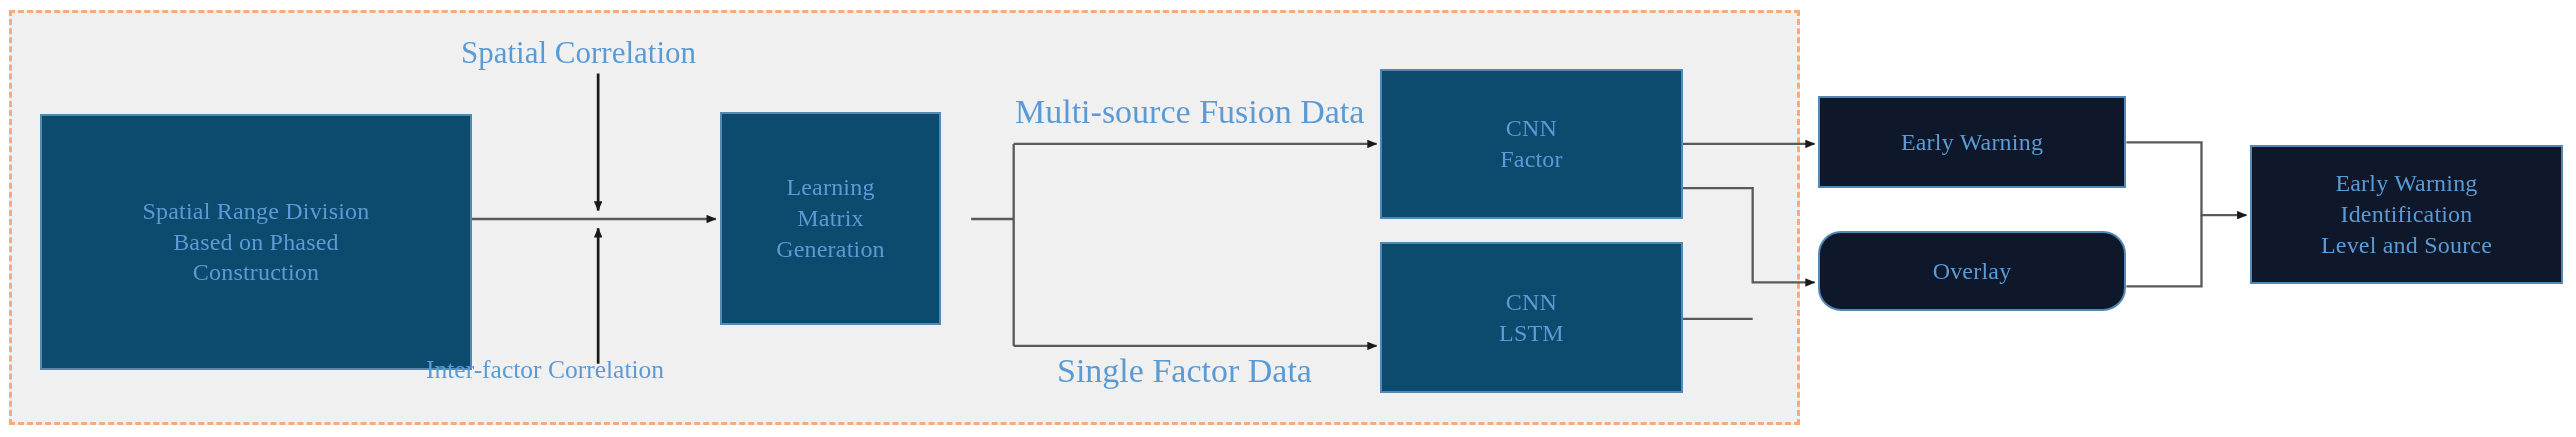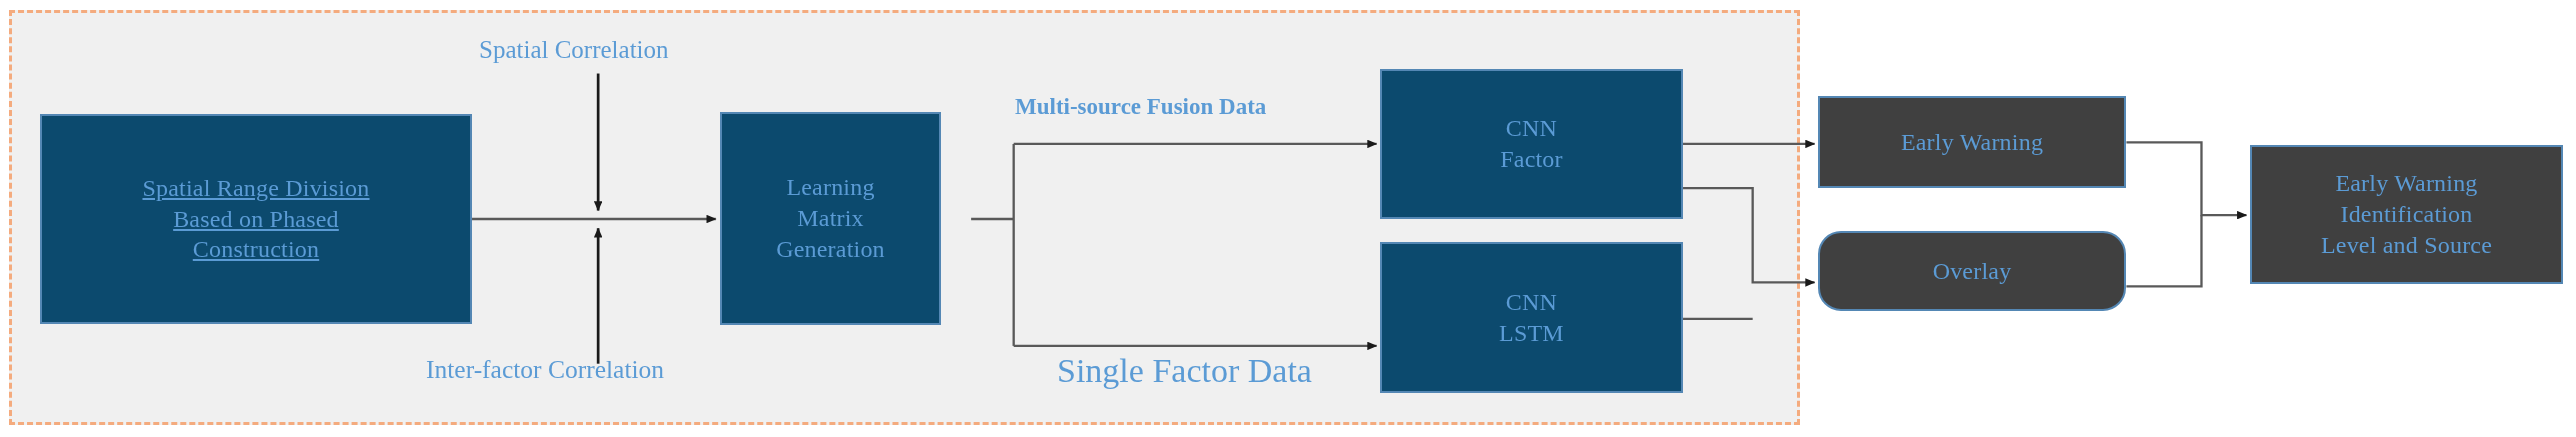--- a/index.html
+++ b/index.html
@@ -25,21 +25,21 @@
     box-sizing:border-box;
     display:flex;
     align-items:center;
     justify-content:center;
     text-align:center;
     color:#5b9bd5;
     line-height:1.28;
     letter-spacing:0.2px;
   }
   .node.inside{background:#0c4a6e;}
-  .node.outside{background:#404040;}
+  .node.outside{background:#0f172a;}
   .label{
     position:absolute;
     color:#5b9bd5;
     white-space:nowrap;
     line-height:1;
   }
   svg.wires{
     position:absolute;
     left:0;top:0;
     width:2576px;height:438px;
@@ -73,21 +73,21 @@
 
     <path d="M2175,186 L2345,186" stroke="#595959" stroke-width="3" fill="none" marker-end="url(#ah)"></path>
 
     <path d="M2175,243 L2265,243 L2265,365 L2345,365" stroke="#595959" stroke-width="3" fill="none" marker-end="url(#ah)"></path>
     <path d="M2175,412 L2265,412" stroke="#595959" stroke-width="3" fill="none"></path>
 
     <path d="M2748,184 L2845,184 L2845,278 L2903,278" stroke="#595959" stroke-width="3" fill="none" marker-end="url(#ah)"></path>
     <path d="M2748,370 L2845,370 L2845,278" stroke="#595959" stroke-width="3" fill="none"></path>
   </svg>
 
-  <div class="node inside" style="left:40px;top:114px;width:432px;height:210px;font-size:24px;text-decoration:underline;">
+  <div class="node inside" style="left:40px;top:114px;width:432px;height:256px;font-size:24px;">
     <div>
       <div>Spatial Range Division</div>
       <div>Based on Phased</div>
       <div>Construction</div>
     </div>
   </div>
 
   <div class="node inside" style="left:720px;top:112px;width:221px;height:213px;font-size:24px;">
     <div>
       <div>Learning</div>
@@ -123,22 +123,22 @@
   </div>
 
   <div class="node outside" style="left:2250px;top:145px;width:313px;height:139px;font-size:24px;">
     <div>
       <div>Early Warning</div>
       <div>Identification</div>
       <div>Level and Source</div>
     </div>
   </div>
 
-  <div class="label" style="left:479px;top:37px;font-size:25px;text-align:center;">Spatial Correlation</div>
+  <div class="label" style="left:461px;top:37px;font-size:31px;text-align:center;">Spatial Correlation</div>
 
   <div class="label" style="left:426px;top:357px;font-size:25.5px;font-family:Liberation Serif, serif;">Inter-factor Correlation</div>
 
-  <div class="label" style="left:1015px;top:95px;font-size:23px;font-weight:bold;">Multi-source Fusion Data</div>
+  <div class="label" style="left:1015px;top:95px;font-size:34px;">Multi-source Fusion Data</div>
 
   <div class="label" style="left:1057px;top:354px;font-size:34px;">Single Factor Data</div>
 
 </div>
 
 
 </body></html>

